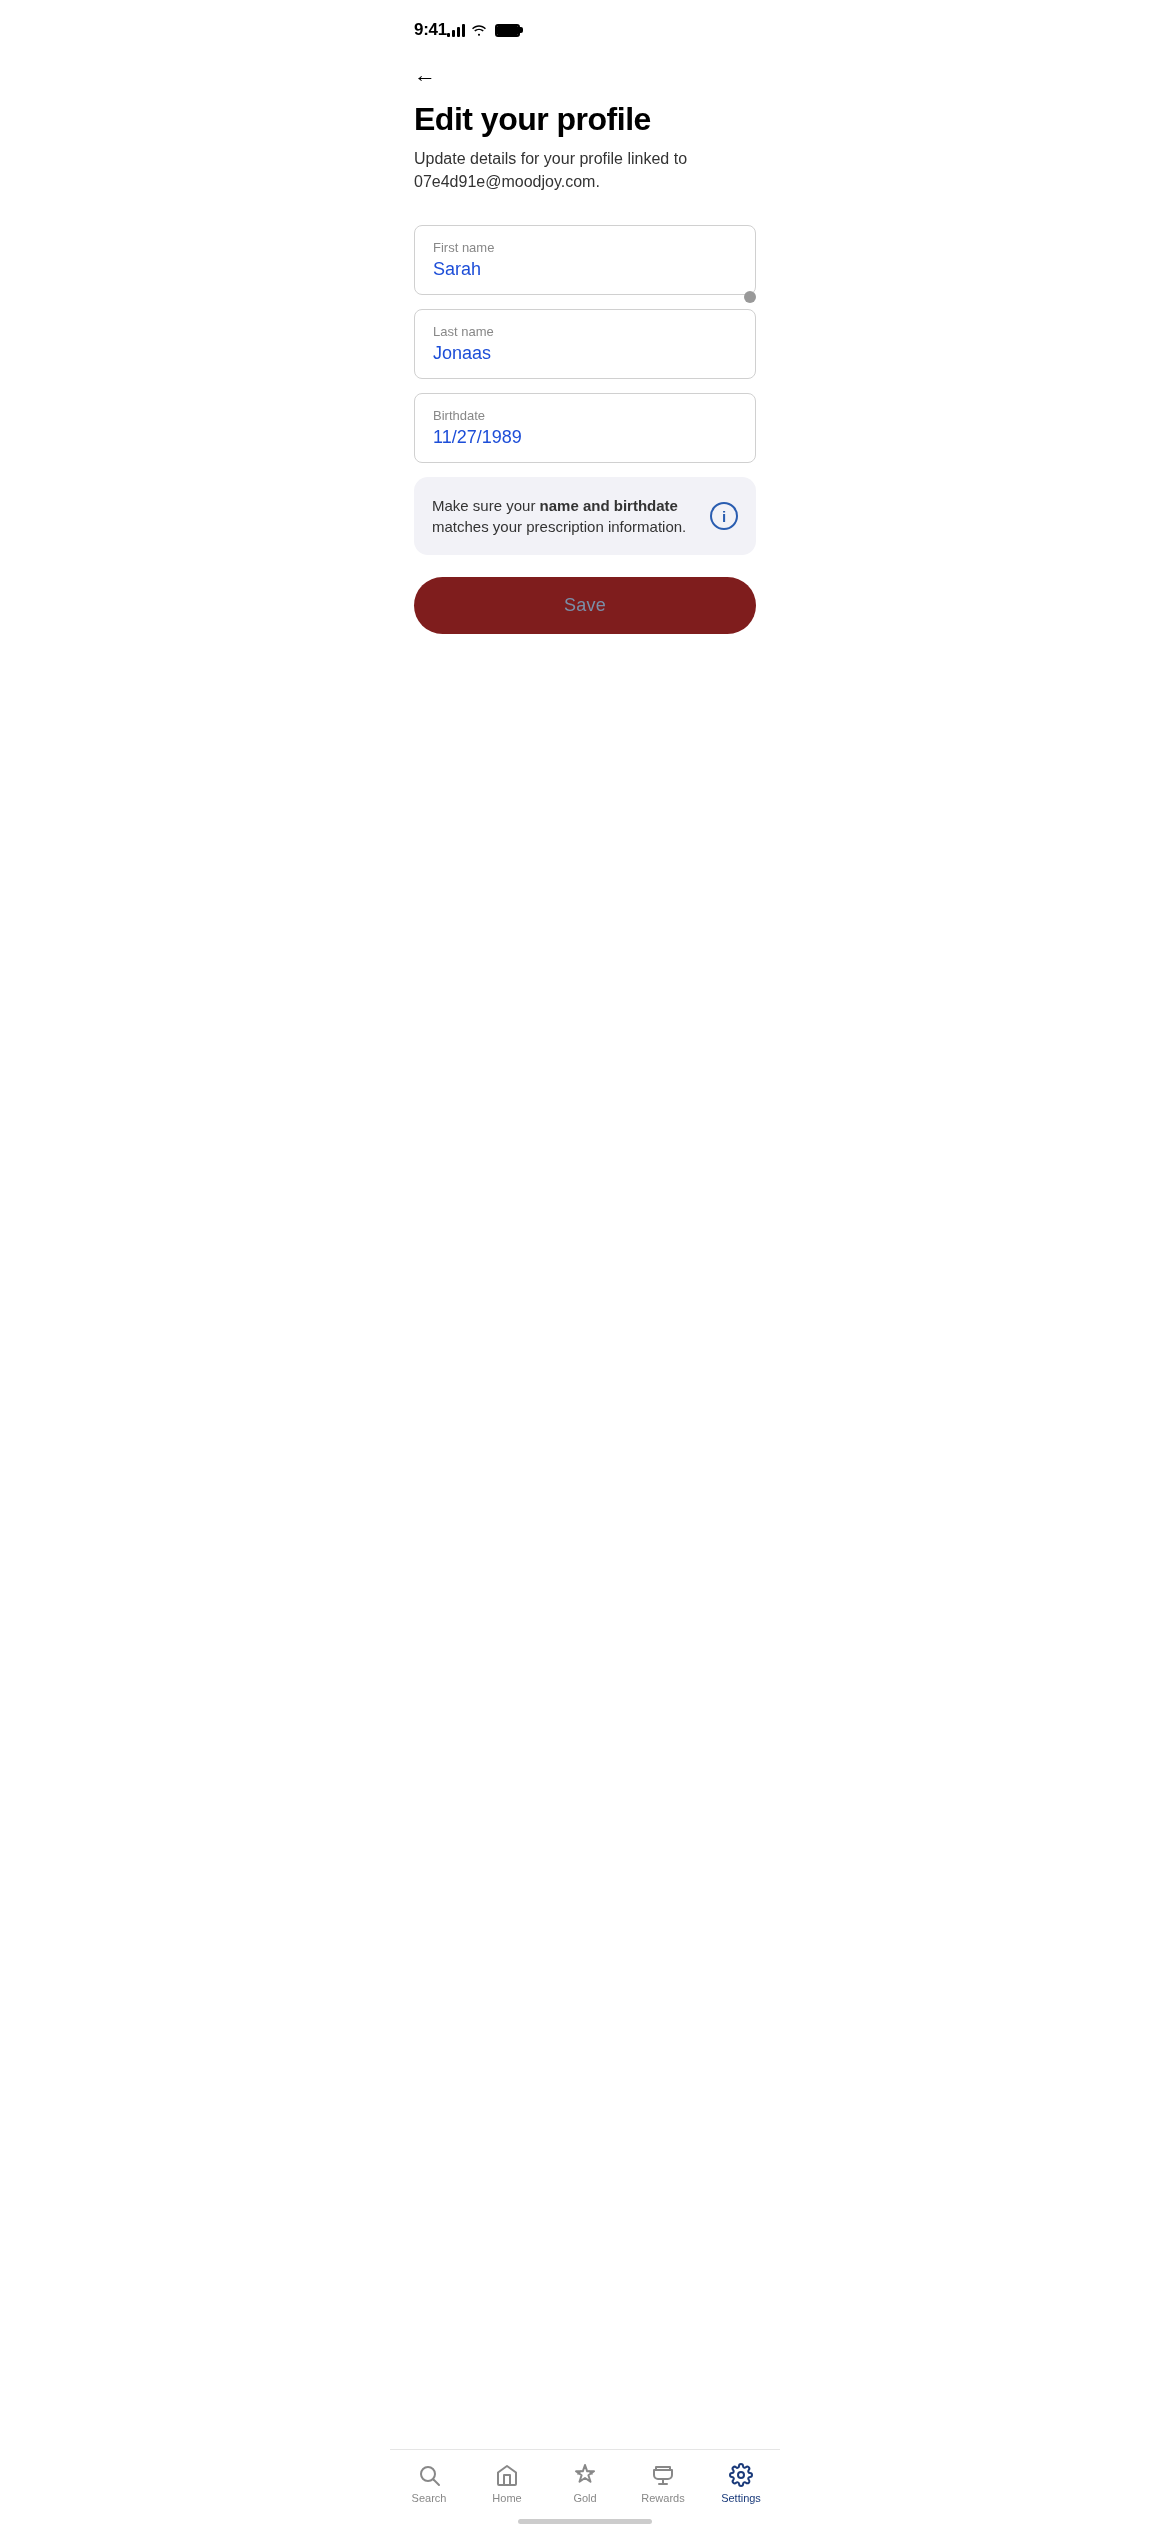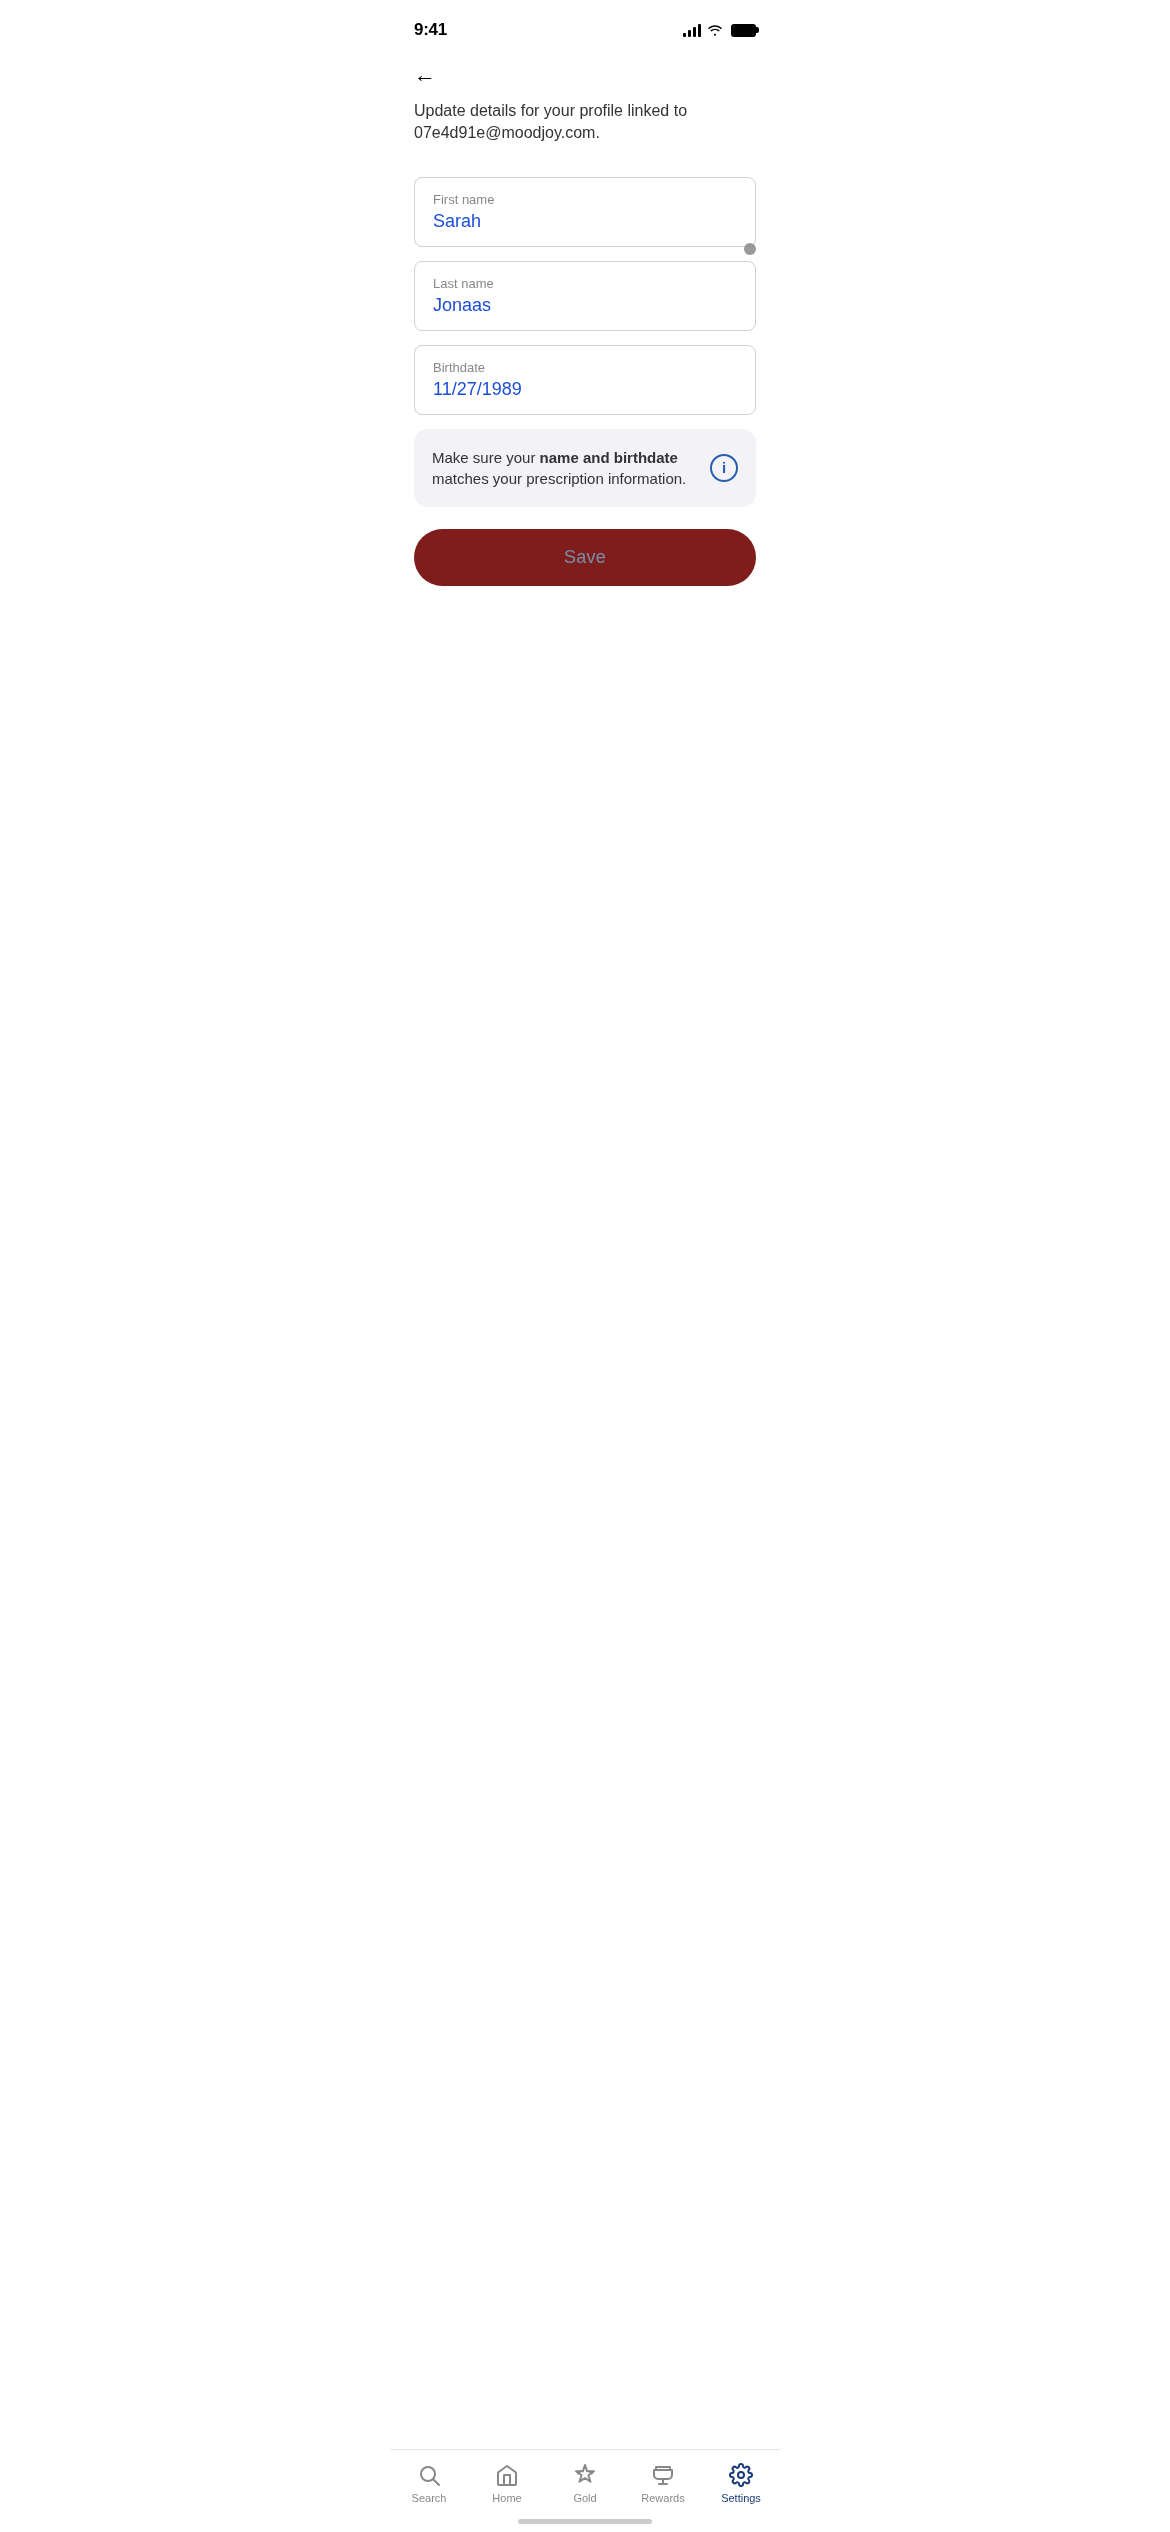--- a/index.html
+++ b/index.html
@@ -15,21 +15,20 @@
       width: 390px;
       min-height: 844px;
       margin: 0 auto;
       position: relative;
       overflow-x: hidden;
     }
 
     
     .status-bar {
       display: flex;
-      justify-content: space-between;
       align-items: center;
       padding: 14px 24px 8px;
       height: 54px;
     }
 
     .status-time {
       font-size: 17px;
       font-weight: 600;
       letter-spacing: -0.3px;
     }
@@ -279,20 +278,21 @@
       <div class="battery-fill"></div>
     </div>
   </div>
 </div>
 
 <div class="nav-back">
   <span class="back-arrow">←</span>
 </div>
 
 <div class="page-header">
+  <h1 class="page-title">Edit your profile</h1>
   <p class="page-subtitle">Update details for your profile linked to 07e4d91e@moodjoy.com.</p>
 </div>
 
 <div class="form-container">
 
   <div class="form-fields-wrapper">
 
     <div class="form-field">
       <div class="field-label">First name</div>
       <div class="field-value">Sarah</div>

